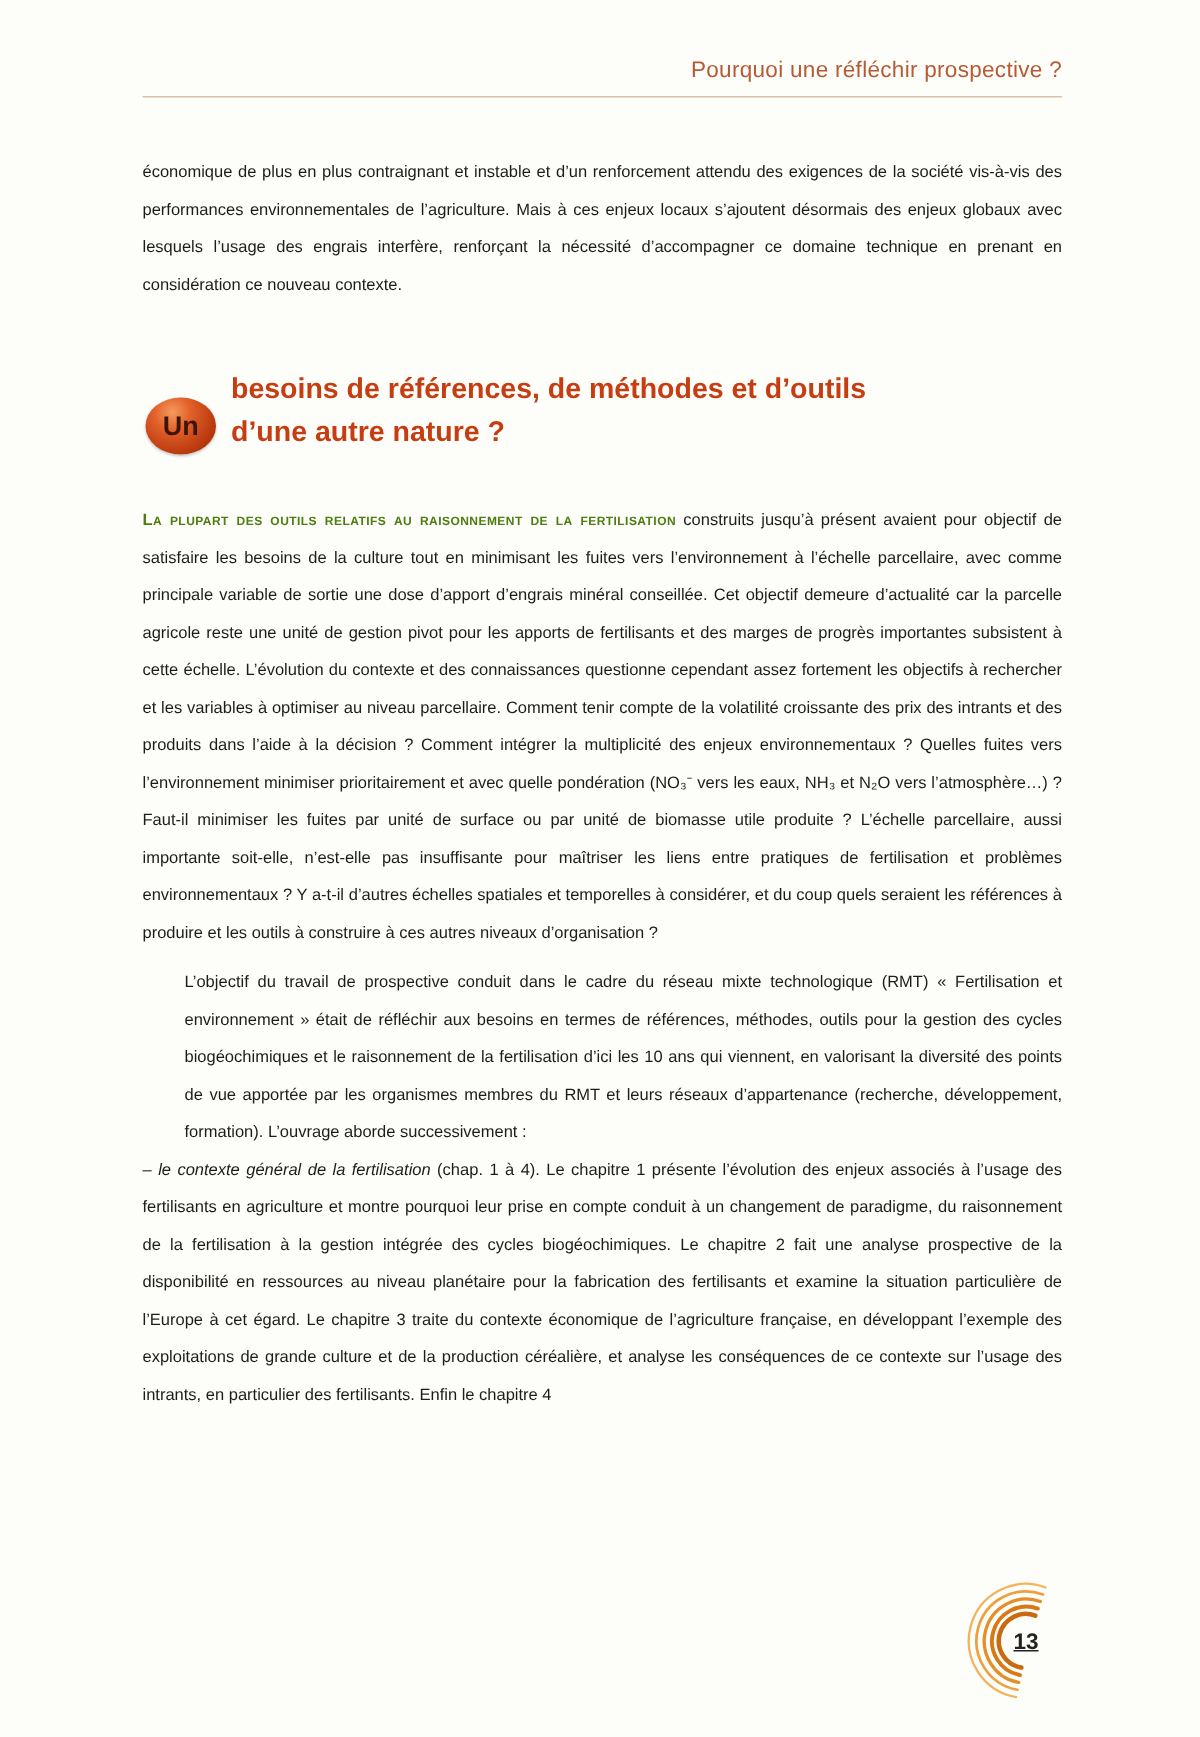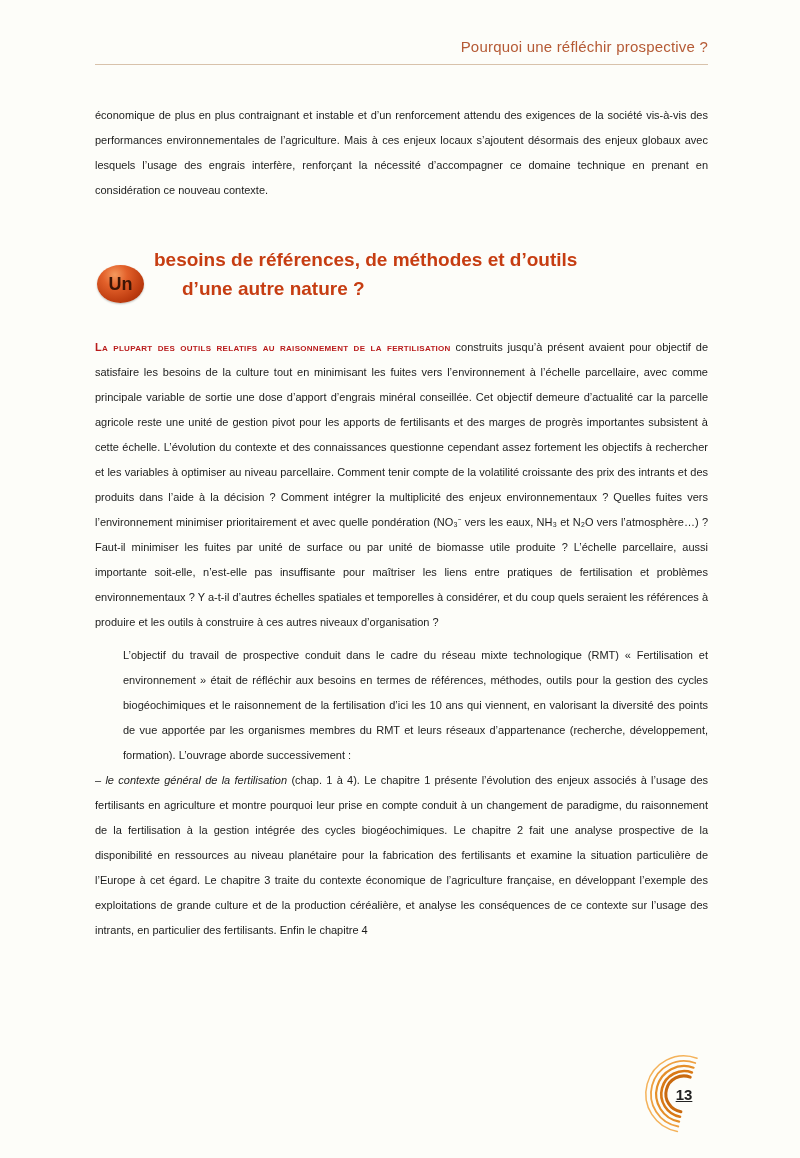--- a/index.html
+++ b/index.html
@@ -58,27 +58,27 @@
     box-shadow: 0 1px 2px rgba(0,0,0,0.25);
   }
   .section-title {
     margin: 2px 0 0 10px;
     font-size: 19px;
     font-weight: bold;
     color: #c63d12;
     line-height: 29px;
   }
   .section-title .line { display: block; }
-  .section-title .line2 { margin-left: 28px; }
+  .section-title .line2 { margin-left: 0; }
   
   .p-lead { margin-top: 32px; }
   .lead-in {
     font-variant: small-caps;
     font-weight: bold;
-    color: #b91c1c;
+    color: #4d7c0f;
     letter-spacing: 0.3px;
   }
   .p-objectif { margin-top: 8px; margin-left: 28px; }
   .p-list { margin-top: 0; }
   .italic-bold { font-style: italic; font-weight: normal; }
   
   .ornament {
     position: absolute;
     left: 626px;
     top: 1044px;

